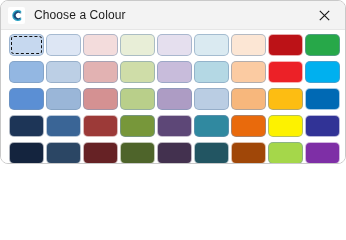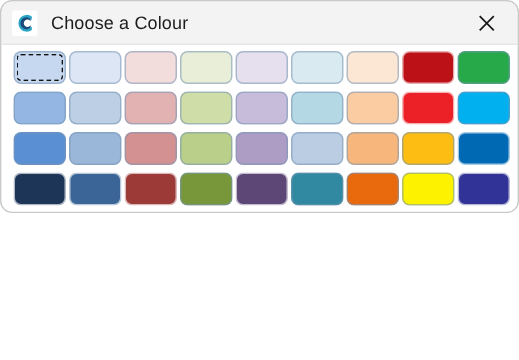--- a/index.html
+++ b/index.html
@@ -10,21 +10,21 @@
   body {
     width: 346px;
     height: 194px;
     overflow: hidden;
     font-family: "Liberation Sans", sans-serif;
   }
 
   .dialog {
     position: relative;
     width: 346px;
-    height: 142px;
+    height: 164px;
     box-sizing: border-box;
     background: #ffffff;
     border: 1px solid #c9c9c9;
     border-radius: 8px;
     overflow: hidden;
   }
 
   
   .titlebar {
     position: relative;

